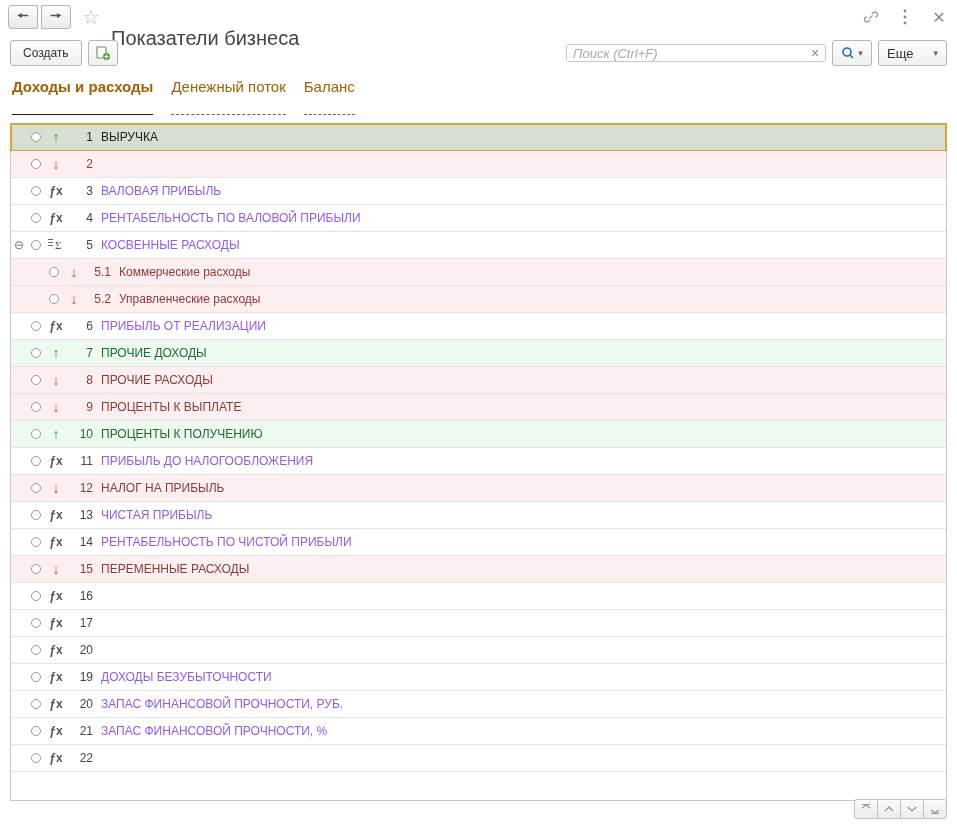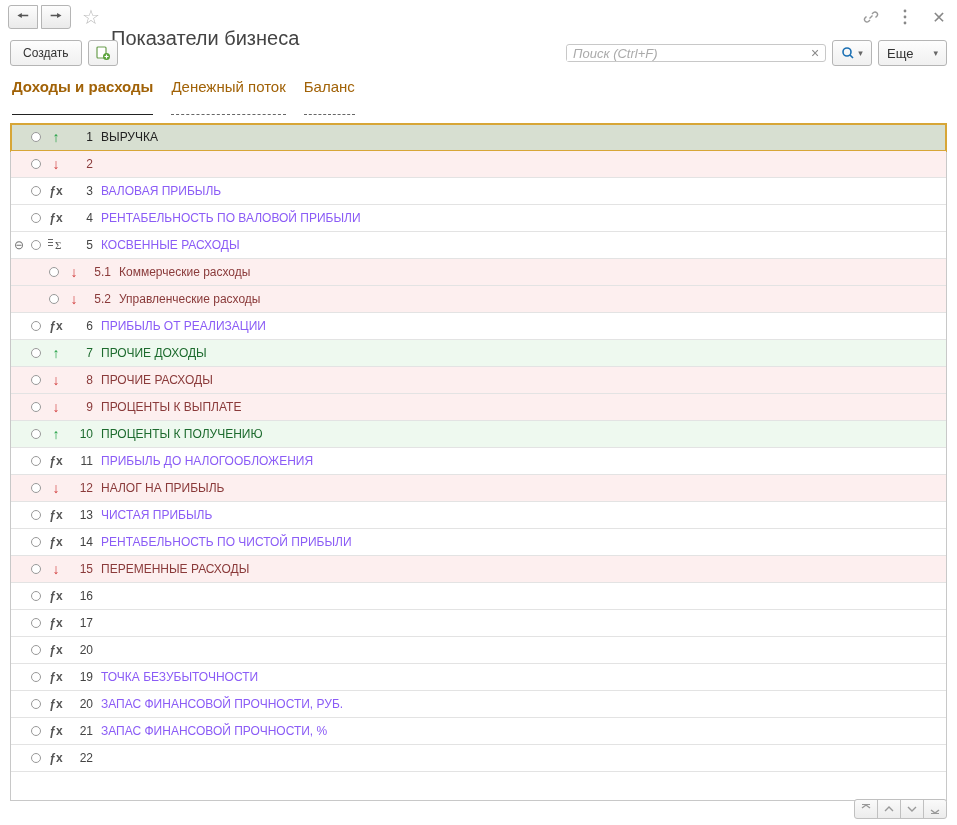--- a/index.html
+++ b/index.html
@@ -453,21 +453,21 @@
     </div>
     <div class="row">
       <div class="cell-expand"></div>
       <div class="cell-radio">
         <div class="radio-circle"></div>
       </div>
       <div class="cell-type">
         <span class="fx">ƒx</span>
       </div>
       <div class="cell-num">19</div>
-      <div class="cell-label">ТОЧКА БЕЗУБЫТОЧНОСТИ</div>
+      <div class="cell-label">ДОХОДЫ БЕЗУБЫТОЧНОСТИ</div>
     </div>
     <div class="row">
       <div class="cell-expand"></div>
       <div class="cell-radio">
         <div class="radio-circle"></div>
       </div>
       <div class="cell-type">
         <span class="fx">ƒx</span>
       </div>
       <div class="cell-num">20</div>

